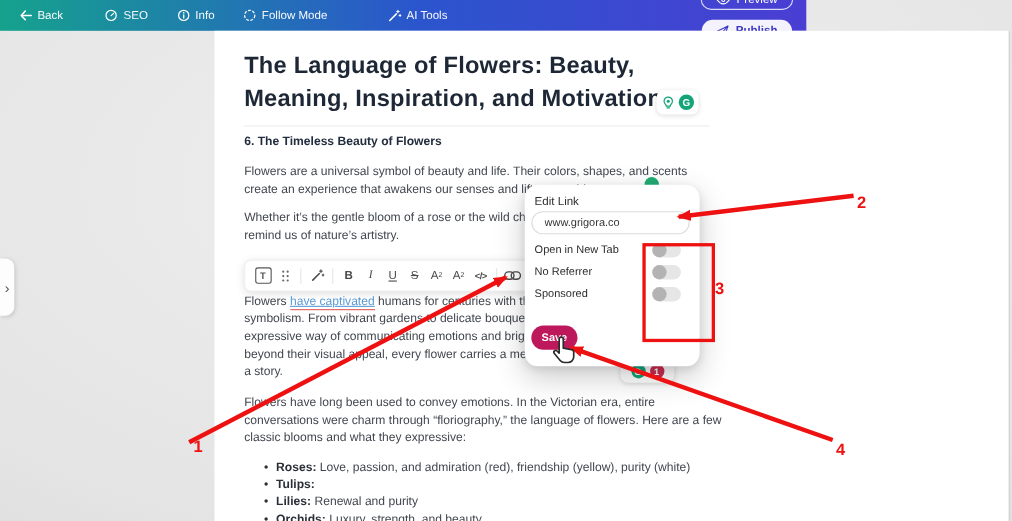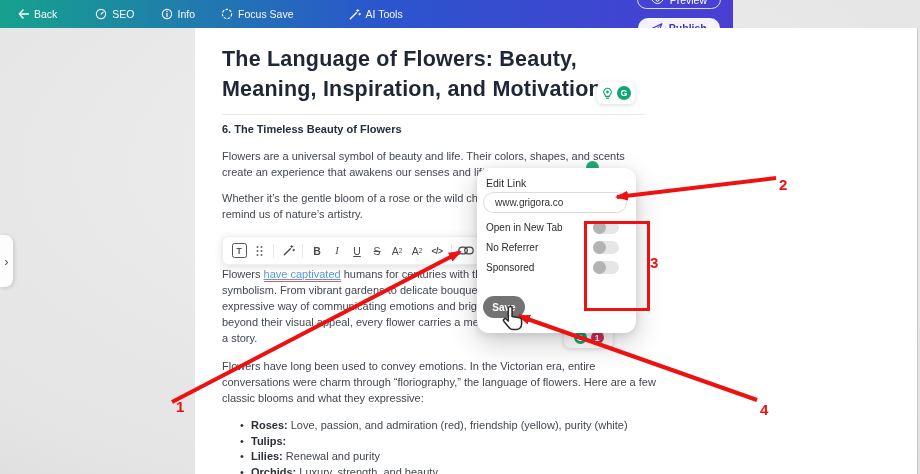--- a/index.html
+++ b/index.html
@@ -62,21 +62,21 @@
   .popup{position:absolute;left:477px;top:168px;width:159px;height:165px;background:#fff;border-radius:12px;
     box-shadow:0 10px 28px rgba(0,0,0,.20), 0 2px 8px rgba(0,0,0,.10);z-index:5;}
   .popup-label{position:absolute;left:9px;top:9px;font-size:10.5px;color:#2e2e2e;}
   .popup-input{position:absolute;left:6px;top:24px;width:144px;height:21px;border:1px solid #dcdcdc;border-radius:12px;
     font-family:"Liberation Sans",sans-serif;font-size:10px;color:#333;padding:0 11px;box-sizing:border-box;outline:none;}
   .toggle-rows{position:absolute;left:9px;top:53px;right:9px;display:flex;flex-direction:column;gap:7px;}
   .toggle-row{display:flex;align-items:center;justify-content:space-between;height:13px;}
   .toggle-label{font-size:10px;color:#2b2b2b;}
   .toggle{width:26px;height:13px;border-radius:7px;background:#e6e6e6;position:relative;cursor:pointer;margin-right:8px;}
   .toggle .knob{position:absolute;left:0;top:0;width:13px;height:13px;border-radius:50%;background:#b3b3b3;}
-  .save-btn{position:absolute;left:6px;top:128px;width:42px;height:22px;border:none;border-radius:12px;background:#737373;
+  .save-btn{position:absolute;left:6px;top:128px;width:42px;height:22px;border:none;border-radius:12px;background:#be185d;
     color:#fff;font-size:10px;font-weight:600;font-family:"Liberation Sans",sans-serif;cursor:pointer;}
   
   .assist-pill{position:absolute;left:564px;top:327px;width:49px;height:21px;background:#fff;border-radius:7px;
     box-shadow:0 1px 5px rgba(0,0,0,.16);display:flex;align-items:center;justify-content:center;gap:4px;z-index:4;cursor:pointer;}
   .assist-badge{width:13px;height:13px;border-radius:50%;background:#cf2d52;color:#fff;font-size:8.5px;font-weight:700;
     display:flex;align-items:center;justify-content:center;}
   
   .annot-svg{position:absolute;left:0;top:0;z-index:10;pointer-events:none;}
   .annot-num{position:absolute;z-index:10;font-size:15px;font-weight:600;color:#ed1111;pointer-events:none;}
   .annot-rect{position:absolute;left:584px;top:221px;width:60px;height:84px;border:3px solid #ed1111;z-index:9;pointer-events:none;}
@@ -106,21 +106,21 @@
           <circle cx="7" cy="7" r="5.4" stroke="#fff" stroke-width="1.3" fill="none"></circle>
           <path d="M7 6.4v3.4" stroke="#fff" stroke-width="1.4" stroke-linecap="round"></path>
           <circle cx="7" cy="4.2" r=".9" fill="#fff"></circle>
         </svg>
       <span>Info</span>
     </div>
     <div class="nav-item nav-focus">
       <svg width="12" height="12" viewBox="0 0 14 14">
           <circle cx="7" cy="7" r="5.4" stroke="#fff" stroke-width="1.3" fill="none" stroke-dasharray="3 1.6"></circle>
         </svg>
-      <span>Focus Save</span>
+      <span>Follow Mode</span>
     </div>
     <div class="nav-item nav-ai">
       <svg width="13" height="13" viewBox="0 0 14 14">
           <path d="M2.5 11.5L9 5" stroke="#fff" stroke-width="1.5" stroke-linecap="round"></path>
           <path d="M10.5 1.5v2.4M9.3 2.7h2.4M12.6 5.6v1.8M11.7 6.5h1.8" stroke="#fff" stroke-width="1.1" stroke-linecap="round"></path>
         </svg>
       <span>AI Tools</span>
     </div>
     <div class="nav-right">
       <button class="btn-preview">

